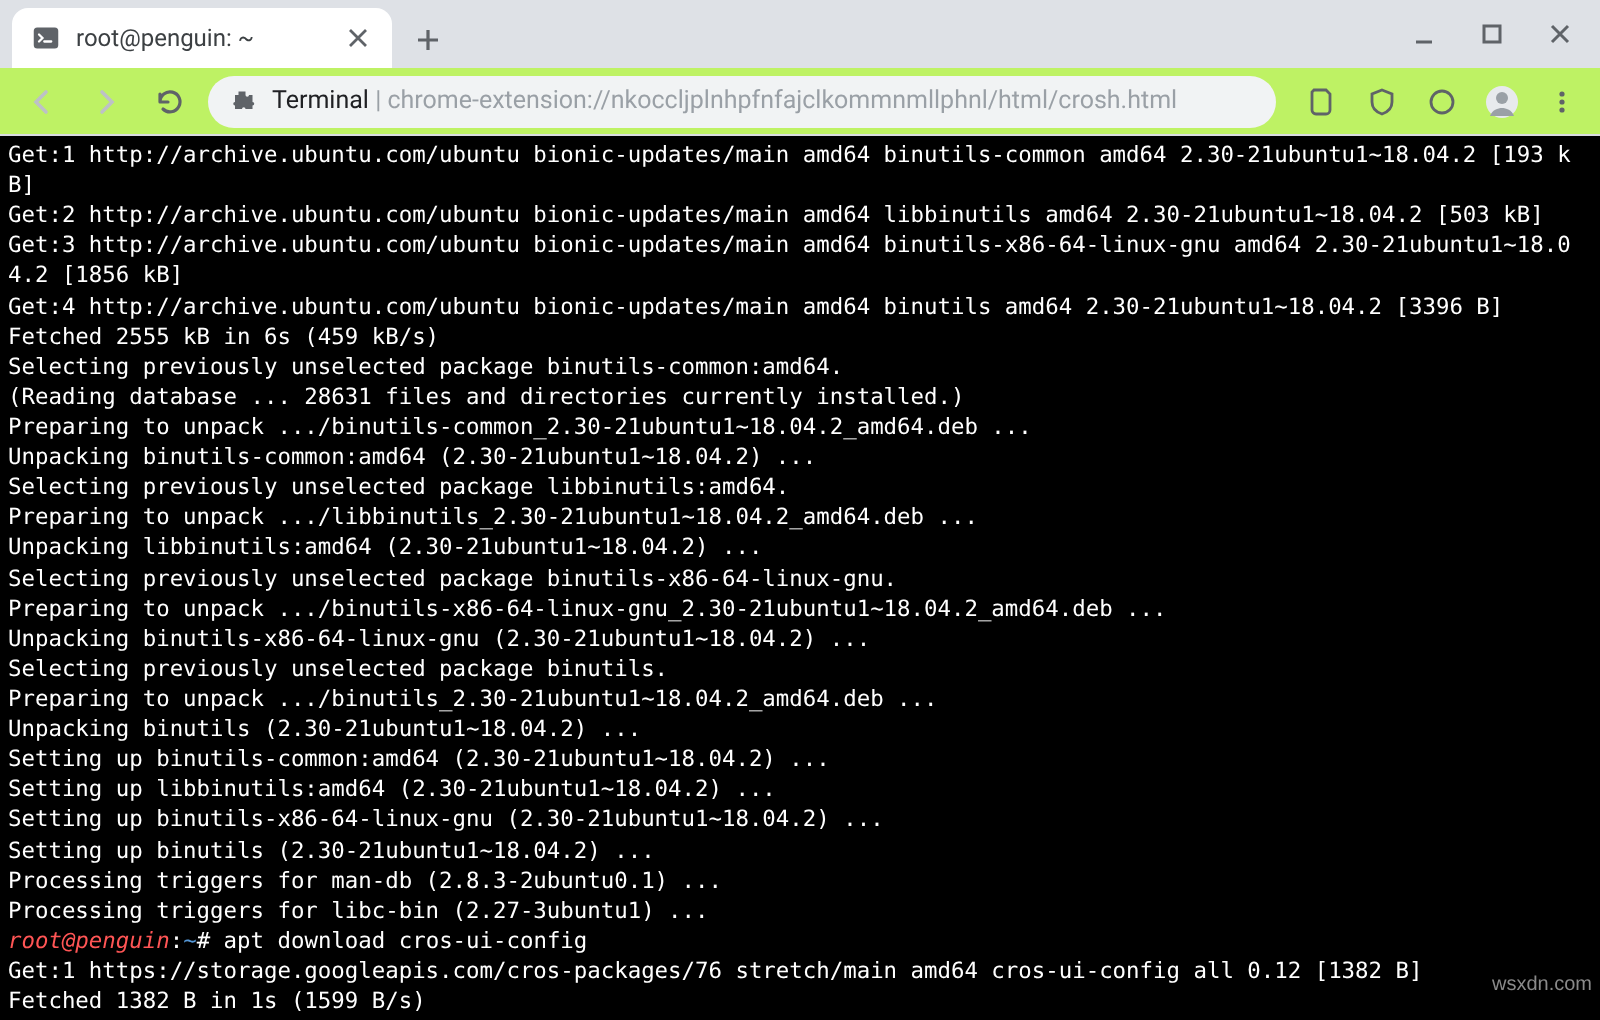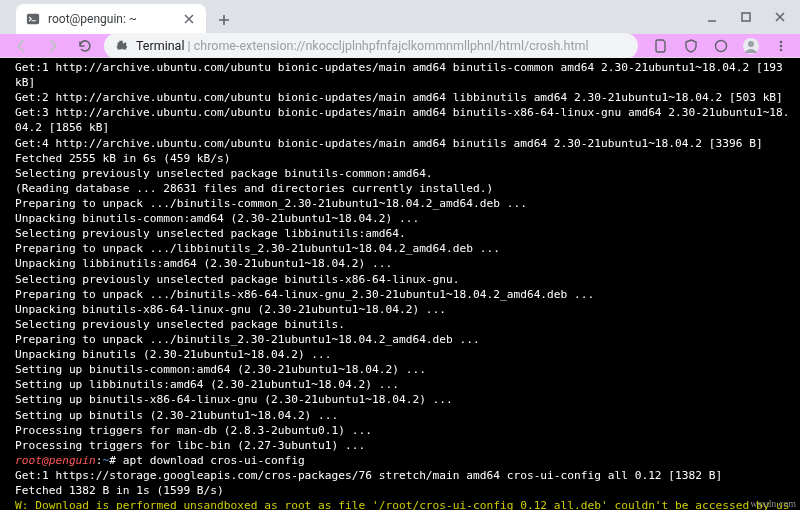--- a/index.html
+++ b/index.html
@@ -10,21 +10,21 @@
     height: 510px;
     overflow: hidden;
     display: flex;
     flex-direction: column;
   }
   .tab-strip {
     background: #dee1e6;
     height: 34px;
     display: flex;
     align-items: flex-end;
-    padding-left: 16px;
+    padding-left: 6px;
   }
   .tab {
     background: #ffffff;
     border-radius: 8px 8px 0 0;
     padding: 6px 10px;
     display: flex;
     align-items: center;
     gap: 8px;
     min-width: 190px;
     height: 30px;
@@ -43,45 +43,45 @@
   .new-tab {
     width: 28px; height: 28px; display:inline-flex; align-items:center; justify-content:center;
     color:#5f6368; margin-left:4px; cursor:pointer;
   }
   .window-controls {
     margin-left:auto; display:flex; align-items:center; gap:10px; padding-right:8px; height:34px;
     color:#5f6368;
   }
   .win-btn { width:24px; height:24px; display:inline-flex; align-items:center; justify-content:center; cursor:pointer; }
   .toolbar {
-    background:#f0abfc; height:24px; display:flex; align-items:center; padding:0 8px; gap:6px;
+    background:#bef264; height:34px; display:flex; align-items:center; padding:0 8px; gap:6px;
     border-bottom:1px solid #dadce0;
     justify-content:center;
   }
   .tb-btn { width:26px; height:26px; display:inline-flex; align-items:center; justify-content:center; color:#5f6368; cursor:pointer; border-radius:50%; }
   .tb-btn.disabled { color:#bdc1c6; cursor:default; }
   .omnibox {
     flex:1; height:26px; background:#f1f3f4; border-radius:13px; display:flex; align-items:center;
     padding:0 10px; gap:8px; font-size:12.5px; color:#5f6368;
   }
   .omnibox .secure { color:#5f6368; display:inline-flex; align-items:center; }
   .omnibox .url-text { color:#9aa0a6; overflow:hidden; text-overflow:ellipsis; white-space:nowrap; }
   .omnibox .url-text .bold { color:#202124; }
   .right-icons { display:flex; align-items:center; gap:8px; padding-left:6px; }
   .right-icons .ico { width:22px; height:22px; display:inline-flex; align-items:center; justify-content:center; color:#5f6368; cursor:pointer; }
   .terminal {
     flex:1; background:#000; color:#fff; font-family: "DejaVu Sans Mono","Menlo","Consolas",monospace;
-    font-size:11.2px; line-height:1.35; padding:2px 4px 0 15px; overflow:hidden; white-space:pre-wrap; word-break:break-all;
+    font-size:11.2px; line-height:1.35; padding:2px 4px 0 4px; overflow:hidden; white-space:pre-wrap; word-break:break-all;
   }
   .terminal .line { display:block; }
   .yellow { color:#cdcd00; }
   .prompt-user { color:#ff5555;font-style:italic; }
   .prompt-path { color:#5597d6; }
   .watermark {
-    position:absolute; bottom:1px; right:4px; font-size:10px; color:#8a8a8a; font-family:Liberation Serif, serif;
+    position:absolute; bottom:12px; right:4px; font-size:10px; color:#8a8a8a; font-family:Liberation Sans, sans-serif;
   }
 </style>
 </head>
 <body>
 
 <div class="tab-strip">
   <div class="tab">
     <span class="tab-icon">
       <svg width="14" height="14" viewBox="0 0 16 16">
           <rect x="1" y="2" width="14" height="12" rx="2" fill="#5f6368"></rect>

